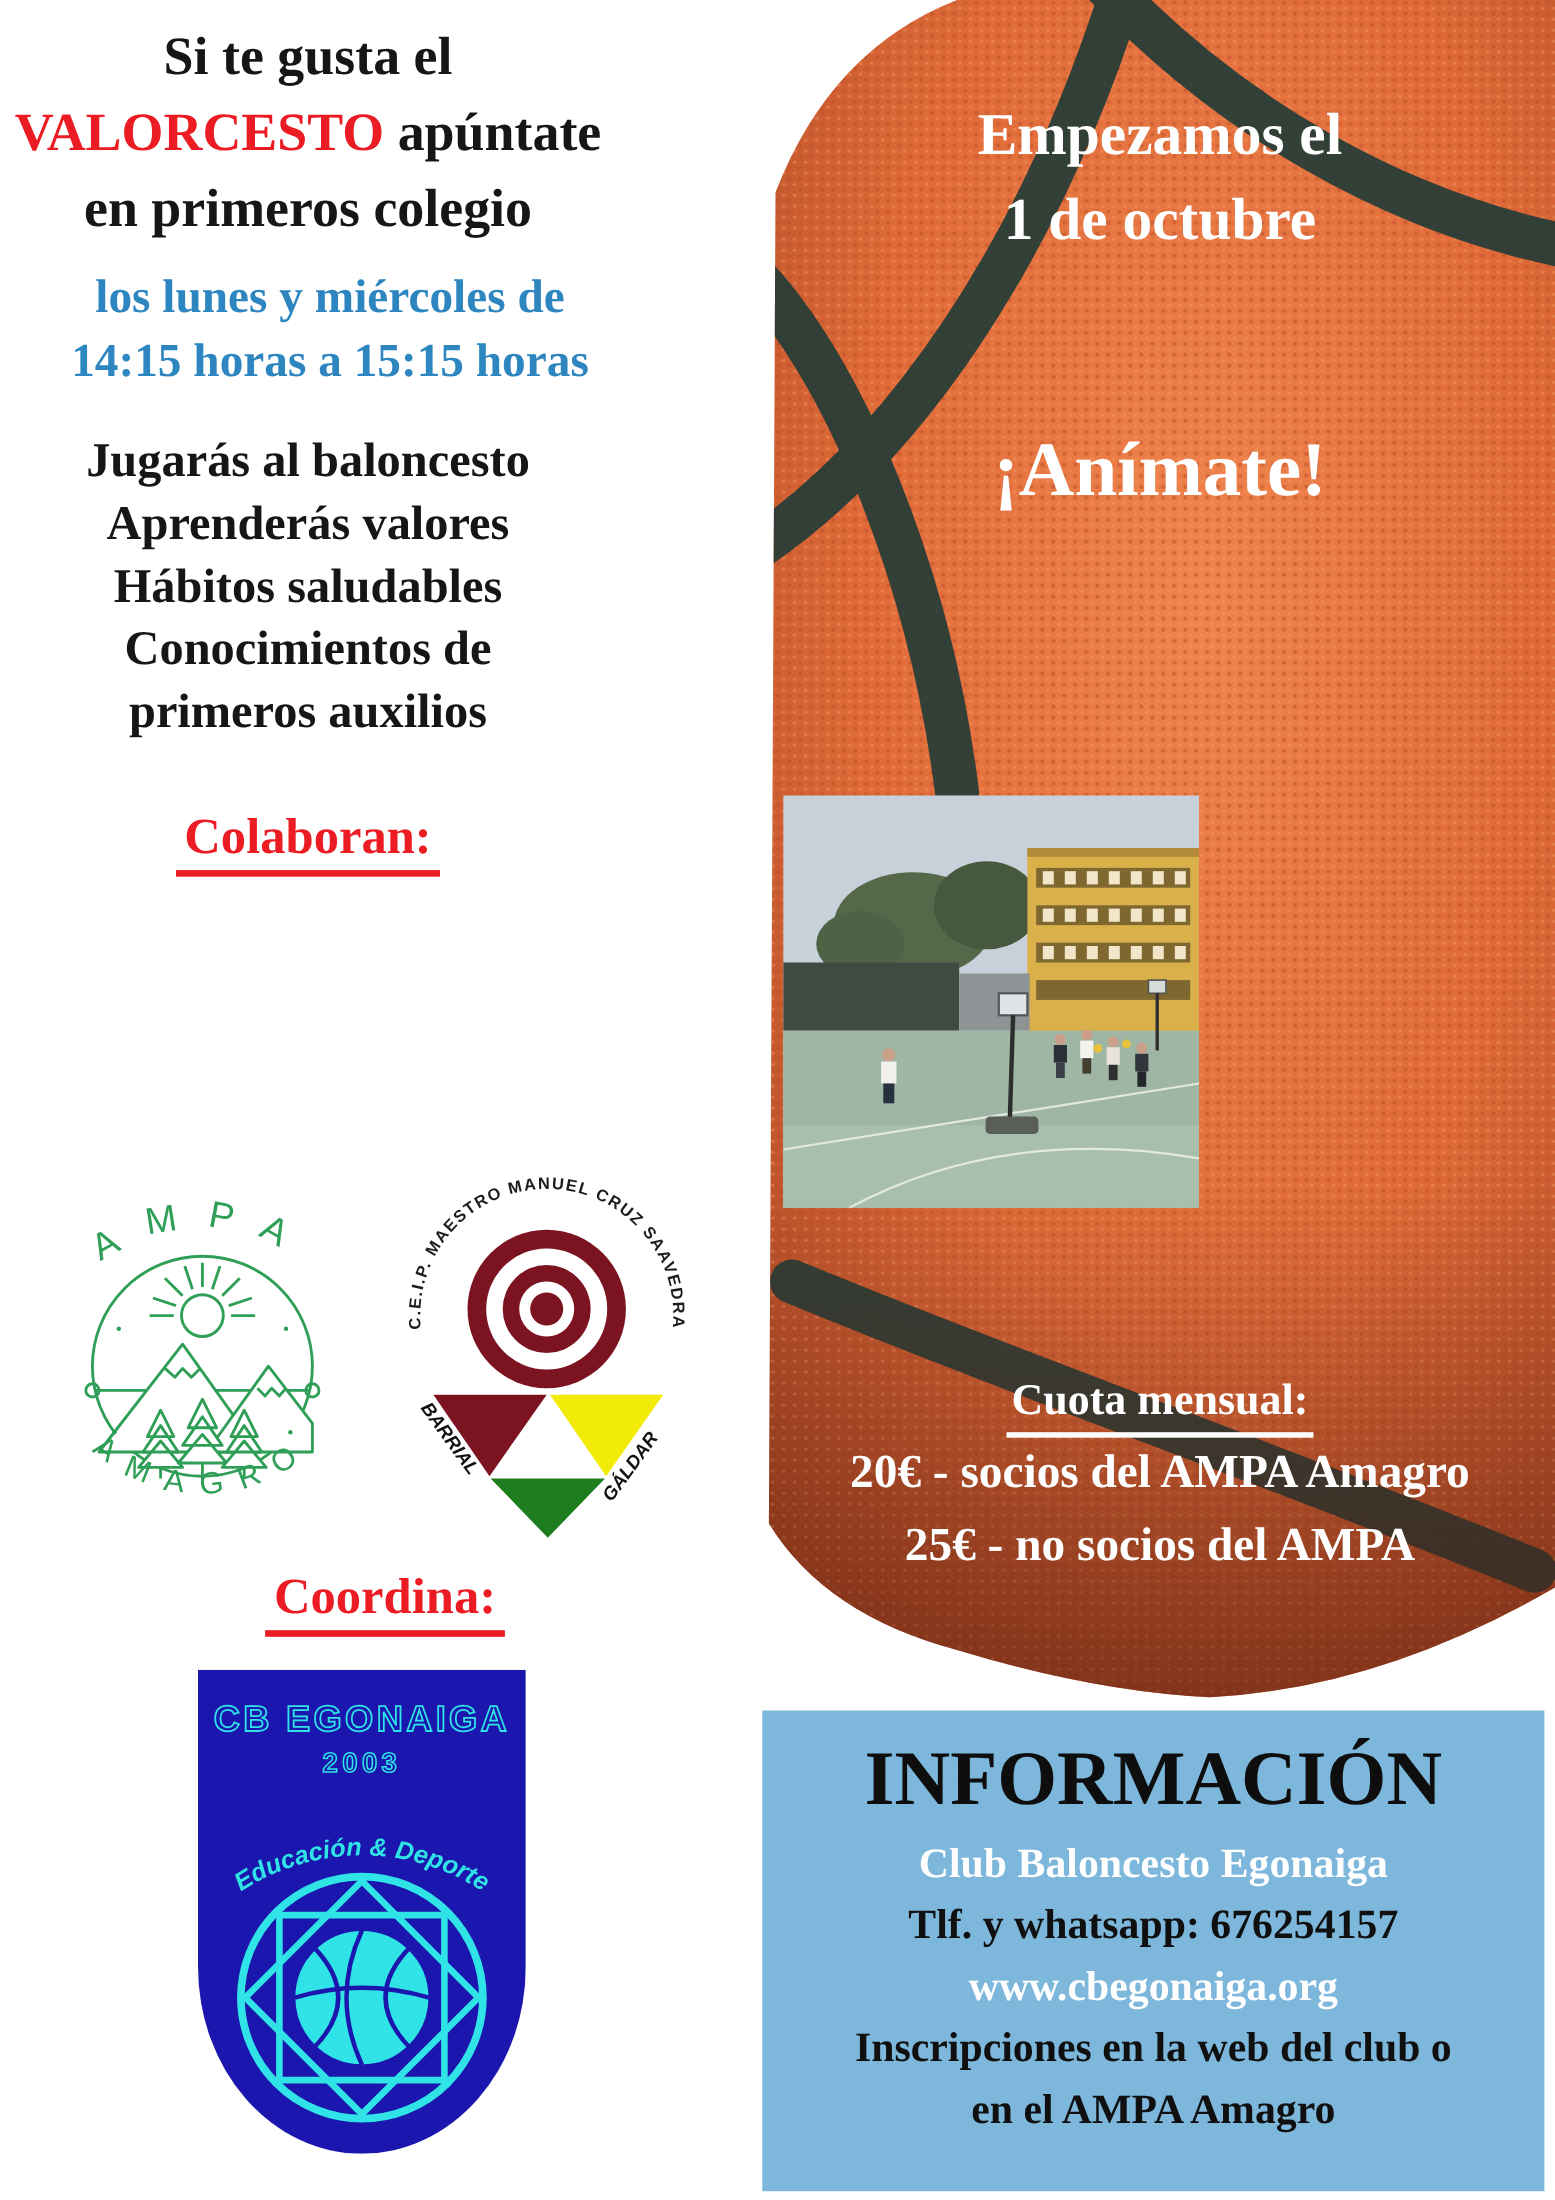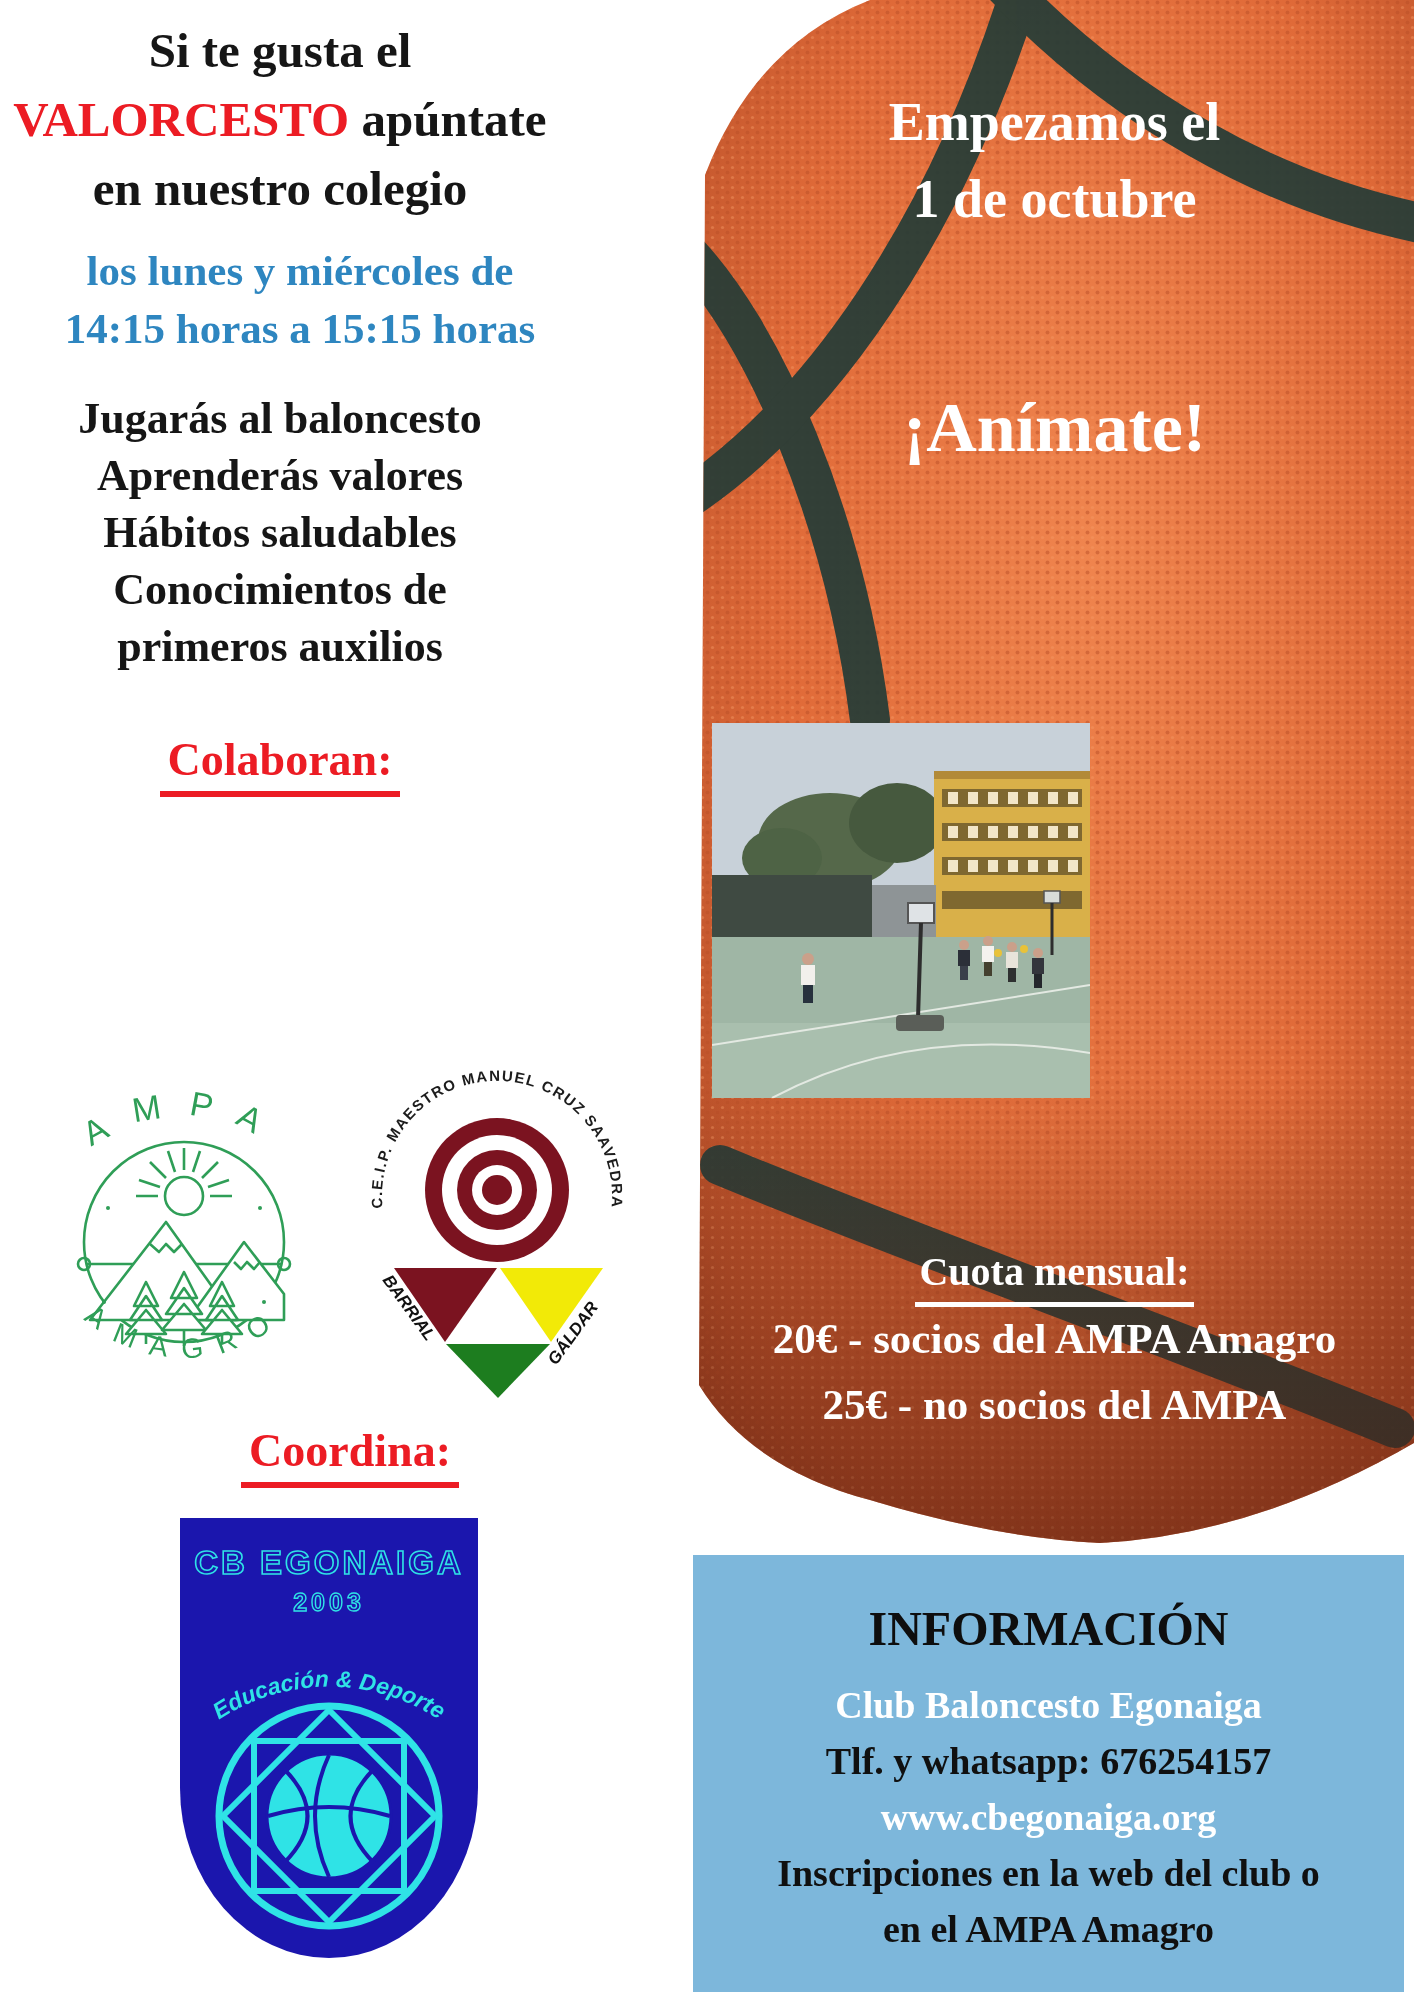--- a/index.html
+++ b/index.html
@@ -26,36 +26,36 @@
   .start-block{top:84px;font-weight:bold;font-size:54px;line-height:77px;}
   .start-italic span{font-style:italic;display:inline-block;border-bottom:5px solid #fff;padding:0 4px 6px;}
   .animate{top:388px;font-weight:bold;font-size:70px;}
   .yard{position:absolute;left:17px;top:723px;}
   .cuota{top:1248px;font-weight:bold;font-size:40px;}
   .cuota span{display:inline-block;border-bottom:5px solid #fff;padding:0 4px 7px;}
   .fees{top:1306px;font-weight:bold;font-size:43px;line-height:66px;}
 
   
   .info-box{left:693px;top:1555px;width:711px;height:437px;background:var(--info-bg);text-align:center;}
-  .info-title{margin-top:43px;font-weight:bold;font-size:48px;line-height:62px;color:#0e0e0e;}
+  .info-title{margin-top:32px;font-weight:bold;font-size:70px;line-height:62px;color:#0e0e0e;}
   .info-line{font-weight:bold;font-size:38px;line-height:56px;color:#101010;}
   .info-line.white{color:#ffffff;}
   .info-club{margin-top:17px;}
 
   svg text{font-family:"Liberation Sans",sans-serif;}
 </style>
 </head>
 <body>
 
 <div class="poster">
 
   <div class="abs headline center">
     <div class="nowrap">Si te gusta el</div>
     <div class="nowrap"><span class="hl-red">VALORCESTO</span><span> apúntate</span></div>
-    <div class="nowrap">en nuestro colegio</div>
+    <div class="nowrap">en primeros colegio</div>
   </div>
 
   <div class="abs schedule center">
     <div class="nowrap">los lunes y miércoles de</div>
     <div class="nowrap">14:15 horas a 15:15 horas</div>
   </div>
 
   <div class="abs benefits center">
     <div class="nowrap">Jugarás al baloncesto</div>
     <div class="nowrap">Aprenderás valores</div>

